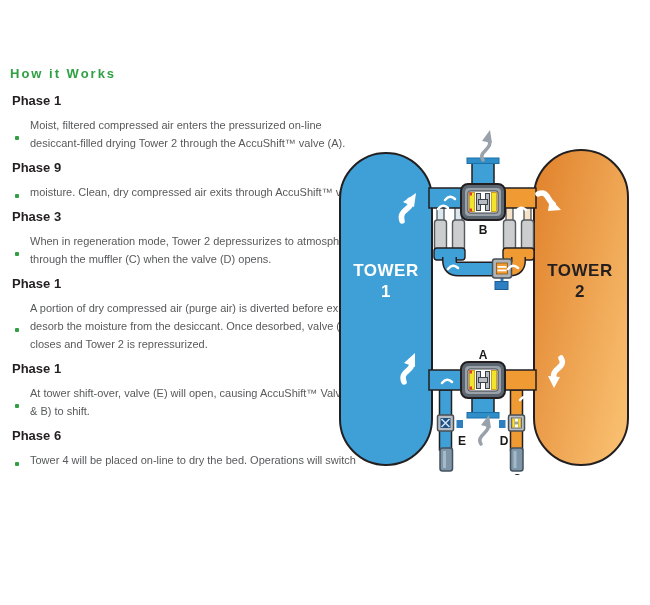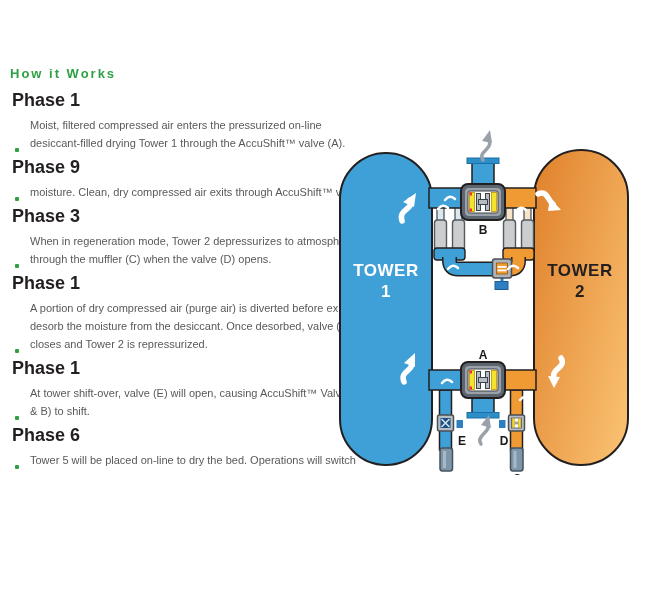--- a/index.html
+++ b/index.html
@@ -3,23 +3,23 @@
 <meta charset="utf-8">
 <style>
   html,body{margin:0;padding:0;background:#ffffff;}
   #page{position:relative;width:650px;height:475px;background:#ffffff;overflow:hidden;
         font-family:"Liberation Sans","DejaVu Sans",sans-serif;}
   
   #text-col{position:absolute;left:10px;top:67px;width:330px;}
   .main-heading{font-size:13px;line-height:13px;font-weight:bold;letter-spacing:2px;
                 margin:0 0 14px 0;}
   .phase{margin-top:9px;}
-  .phase-title{font-size:18px;line-height:13px;font-weight:bold;color:#231f20;
+  .phase-title{font-size:13px;line-height:13px;font-weight:bold;color:#231f20;
                margin:0 2px 9px 2px;}
-  .bullet-item{display:flex;align-items:flex-end;}
+  .bullet-item{display:flex;align-items:center;}
   .bullet{flex:0 0 auto;width:4px;height:4px;border-radius:1px;background:#2fa044;
           margin:7px 4px 0 5px;}
   .bullet-lines{margin-left:7px;}
   .bullet-line{font-size:11px;line-height:18px;color:#58595b;white-space:nowrap;}
   
   #diagram{position:absolute;left:330px;top:120px;width:320px;height:390px;}
   text{font-family:"Liberation Sans","DejaVu Sans",sans-serif;}
   .lbl{font-size:12px;font-weight:bold;fill:#1a1a1a;}
   .tower-lbl{font-size:17px;font-weight:bold;letter-spacing:0.5px;}
 </style>
@@ -30,21 +30,21 @@
 
   <div id="text-col">
     <h1 class="main-heading" style="color:#2fa044">How it Works</h1>
 
     <div class="phase">
       <div class="phase-title">Phase 1</div>
       <div class="bullet-item">
         <span class="bullet"></span>
         <div class="bullet-lines">
           <div class="bullet-line">Moist, filtered compressed air enters the pressurized on-line</div>
-          <div class="bullet-line">desiccant-filled drying Tower 1 through the AccuShift™ valve (A).</div>
+          <div class="bullet-line">desiccant-filled drying Tower 2 through the AccuShift™ valve (A).</div>
         </div>
       </div>
     </div>
 
     <div class="phase">
       <div class="phase-title">Phase 9</div>
       <div class="bullet-item">
         <span class="bullet"></span>
         <div class="bullet-lines">
           <div class="bullet-line">moisture. Clean, dry compressed air exits through AccuShift™ valve</div>
@@ -84,21 +84,21 @@
           <div class="bullet-line">&amp; B) to shift.</div>
         </div>
       </div>
     </div>
 
     <div class="phase">
       <div class="phase-title">Phase 6</div>
       <div class="bullet-item">
         <span class="bullet"></span>
         <div class="bullet-lines">
-          <div class="bullet-line">Tower 5 will be placed on-line to dry the bed. Operations will switch</div>
+          <div class="bullet-line">Tower 4 will be placed on-line to dry the bed. Operations will switch</div>
         </div>
       </div>
     </div>
   </div>
 
   <svg id="diagram" viewBox="330 120 320 390">
     <defs>
       <linearGradient id="t2grad" x1="0" y1="0" x2="1" y2="0.8">
         <stop offset="0" stop-color="#e0802a"></stop>
         <stop offset="1" stop-color="#f8be6e"></stop>

